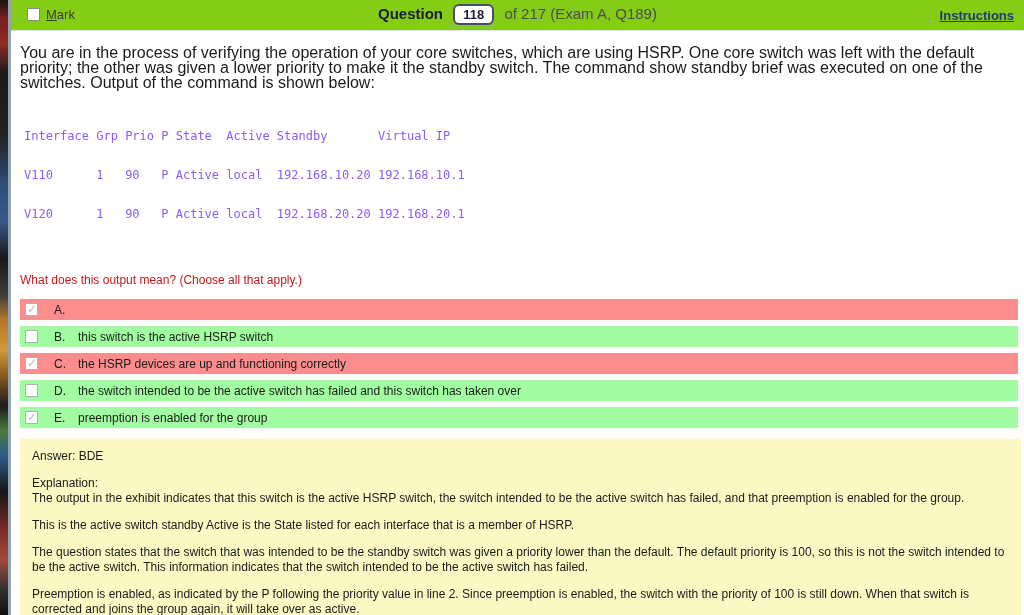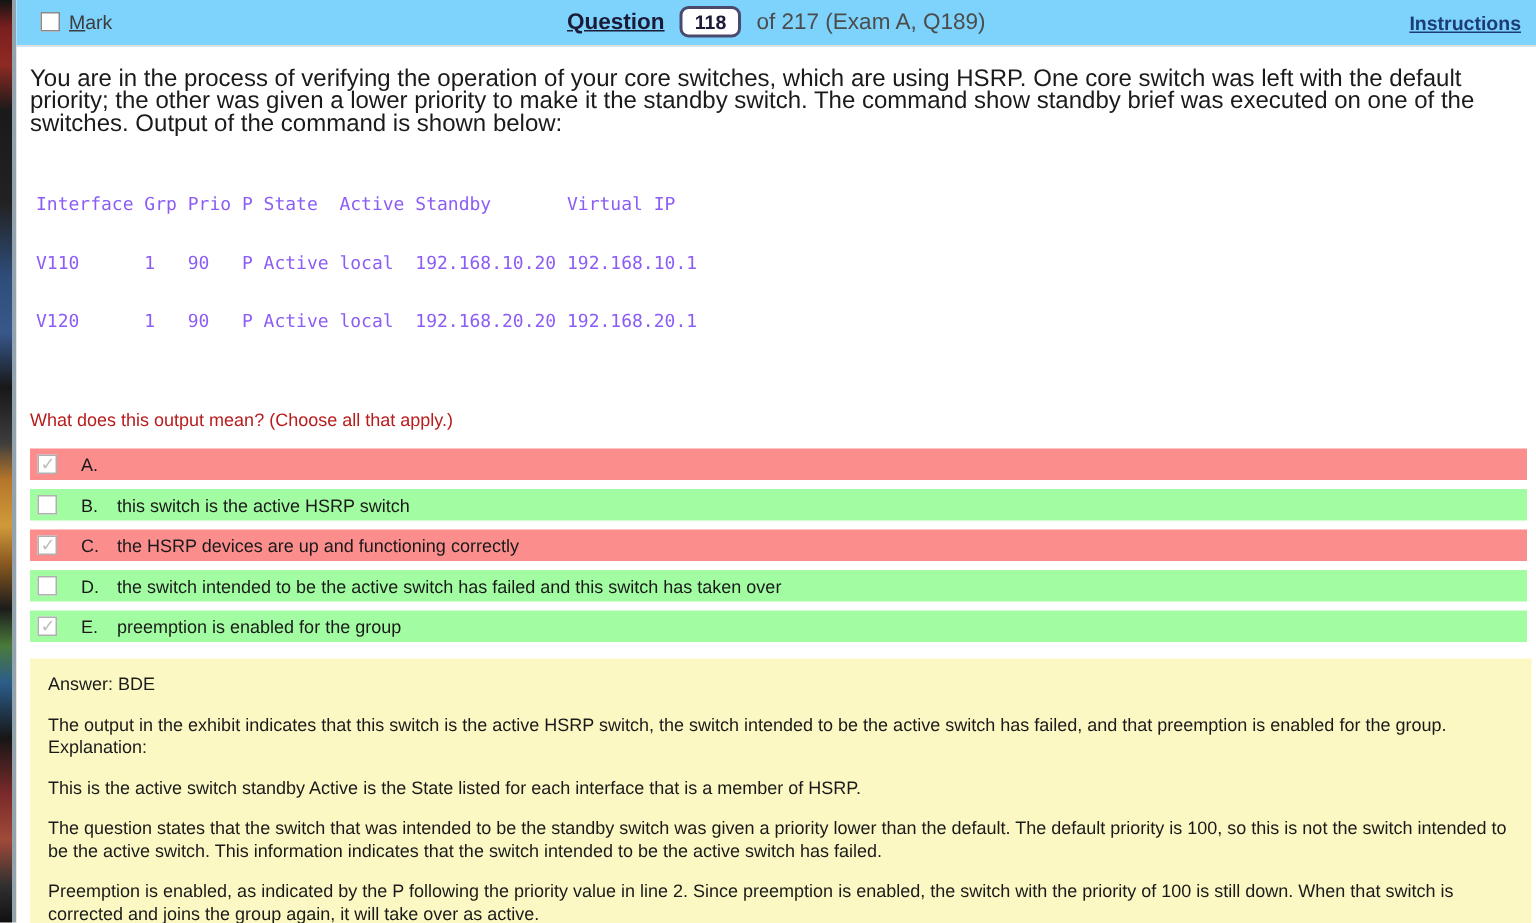--- a/index.html
+++ b/index.html
@@ -11,26 +11,26 @@
       #141414 0%, #7a1f1f 3%, #8f2a24 7%, #1a1a1a 12%, #222 22%,
       #2e4d79 30%, #38588c 36%, #181818 42%, #3d3d3d 48%,
       #b5762a 52%, #d09a3a 57%, #8a5a20 61%, #1c1c1c 66%,
       #4a7a3a 70%, #2c5d8a 74%, #161616 80%, #7a2a2a 86%,
       #a04a3a 91%, #303030 96%, #101010 100%); }
   .win-border { position:absolute; left:8px; top:0; width:3px; height:615px; background:#93a3ae; }
 
   .app { position:absolute; left:11px; top:0; width:1013px; height:615px; background:#fff; }
 
   
-  .header { position:relative; height:31px; background:#7dd3fc; border-bottom:1px solid #e1e1e1; }
+  .header { position:relative; height:31px; background:#84cc16; border-bottom:1px solid #e1e1e1; }
   .mark-wrap { position:absolute; left:16px; top:7px; display:flex; align-items:center; gap:6px;
                font-size:13px; color:#3c3c3c; cursor:default; }
   .cbx { width:13px; height:13px; background:#fff; border:1px solid #8a8a8a; display:inline-block; }
   .qcenter { position:absolute; left:0; right:0; top:4px; text-align:center; font-size:15px; color:#4c4c4c; }
-  .qcenter .qlabel { font-weight:bold; color:#1b1b38;text-decoration:underline; }
+  .qcenter .qlabel { font-weight:bold; color:#1b1b38; }
   .qnum-box { display:inline-block; min-width:36px; padding:1px 8px; margin:0 6px;
               border:2px solid #4a4a6e; border-radius:6px; background:#fff;
               font-weight:bold; font-size:13px; color:#1b1b38; text-align:right; }
   .instructions { position:absolute; right:10px; top:8px; font-size:13px; font-weight:bold;
                   color:#1d3c77; text-decoration:underline; cursor:pointer; }
 
   
   .content { position:relative; padding:14px 8px 0 9px; }
   .qtext { font-size:16px; color:#1a1a1a; line-height:15px; width:992px; }
   .console { margin:14px 0 0 4px; font-family:"DejaVu Sans Mono","Liberation Mono",monospace;
@@ -109,22 +109,22 @@
       <div class="opt-row correct">
         <span class="opt-check checked"></span>
         <span class="opt-letter">E.</span>
         <span class="opt-text">preemption is enabled for the group</span>
       </div>
     </div>
 
     <div class="explain">
       <div>Answer: BDE</div>
       <div class="gap"></div>
+      <div>Explanation:</div>
       <div>The output in the exhibit indicates that this switch is the active HSRP switch, the switch intended to be the active switch has failed, and that preemption is enabled for the group.</div>
-      <div>Explanation:</div>
       <div class="gap"></div>
       <div>This is the active switch standby Active is the State listed for each interface that is a member of HSRP.</div>
       <div class="gap"></div>
       <div>The question states that the switch that was intended to be the standby switch was given a priority lower than the default. The default priority is 100, so this is not the switch intended to be the active switch. This information indicates that the switch intended to be the active switch has failed.</div>
       <div class="gap"></div>
       <div>Preemption is enabled, as indicated by the P following the priority value in line 2. Since preemption is enabled, the switch with the priority of 100 is still down. When that switch is corrected and joins the group again, it will take over as active.</div>
       <div class="gap"></div>
       <div>The HSRP group is still providing access for users, but not all devices are functioning properly.</div>
 
     </div>

